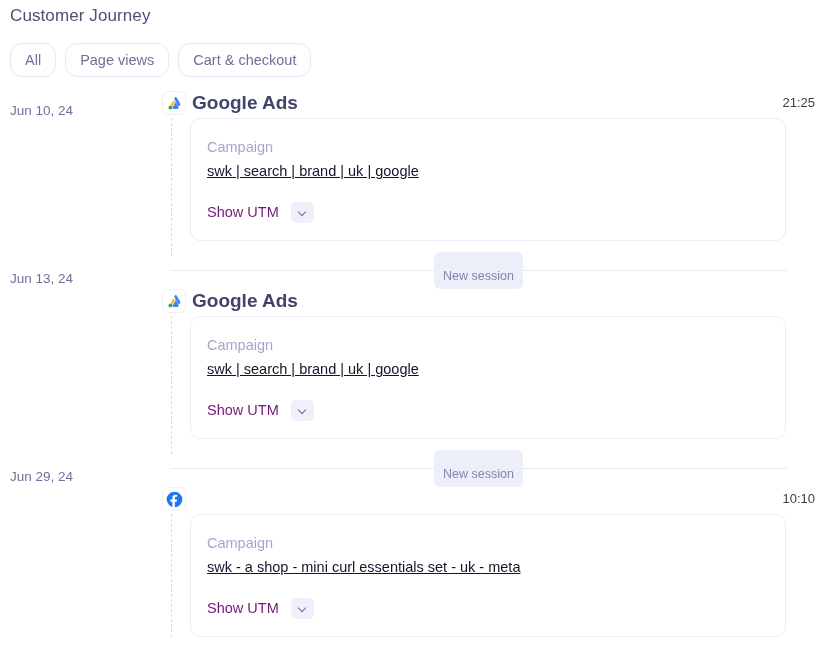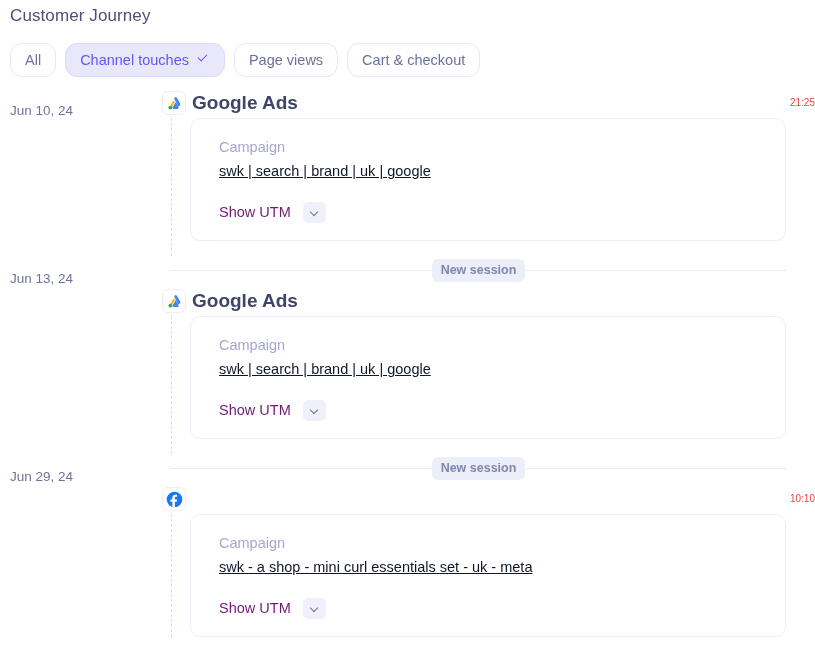--- a/index.html
+++ b/index.html
@@ -118,38 +118,37 @@
     background: #e9eaf4;
     display: flex;
     align-items: center;
     justify-content: center;
   }
   .session-badge {
     background: #eceefa;
     color: #8186ad;
     font-size: 12.5px;
     line-height: 1;
-    padding: 5px 9px 6px;
+    padding: 18px 9px 6px;
     border-radius: 6px;
     white-space: nowrap;
     transform: translateY(0px);
-    font-weight: bold;
   }
   .event-head {
     position: relative;
     height: 30px;
   }
   .event-time {
     position: absolute;
     right: 0;
     top: 0;
     width: 158px;
     text-align: right;
-    font-size: 10px;
-    color: #ef4444;
+    font-size: 13px;
+    color: #404040;
     line-height: 30px;
   }
   .event-head-inner {
     position: absolute;
     left: 0;
     top: 0;
     width: 815px;
     height: 30px;
   }
   .channel-icon {
@@ -192,21 +191,21 @@
     border-left: 1.3px dashed #d9daf0;
   }
 
   .card {
     position: relative;
     margin-left: 190px;
     margin-right: 29px;
     border: 1px solid #edecfa;
     border-radius: 10px;
     background: #ffffff;
-    padding: 18px 28px 17px;
+    padding: 18px 16px 17px;
     box-sizing: border-box;
   }
   .card-field-label {
     font-size: 14.5px;
     color: #a3a7cd;
     line-height: 21px;
     margin-bottom: 2px;
   }
   .card-field-value {
     font-size: 14.5px;
@@ -261,24 +260,20 @@
 </head>
 <body>
 
 <div class="page">
 
   <div class="page-title">Customer Journey</div>
 
   <div class="filter-bar">
     <div class="pill">
       <span>All</span>
-    </div>
-    <div class="pill active">
-      <span>Channel touches</span>
-      <span class="check"></span>
     </div>
     <div class="pill">
       <span>Page views</span>
     </div>
     <div class="pill">
       <span>Cart &amp; checkout</span>
     </div>
   </div>
 
   <div class="timeline">

